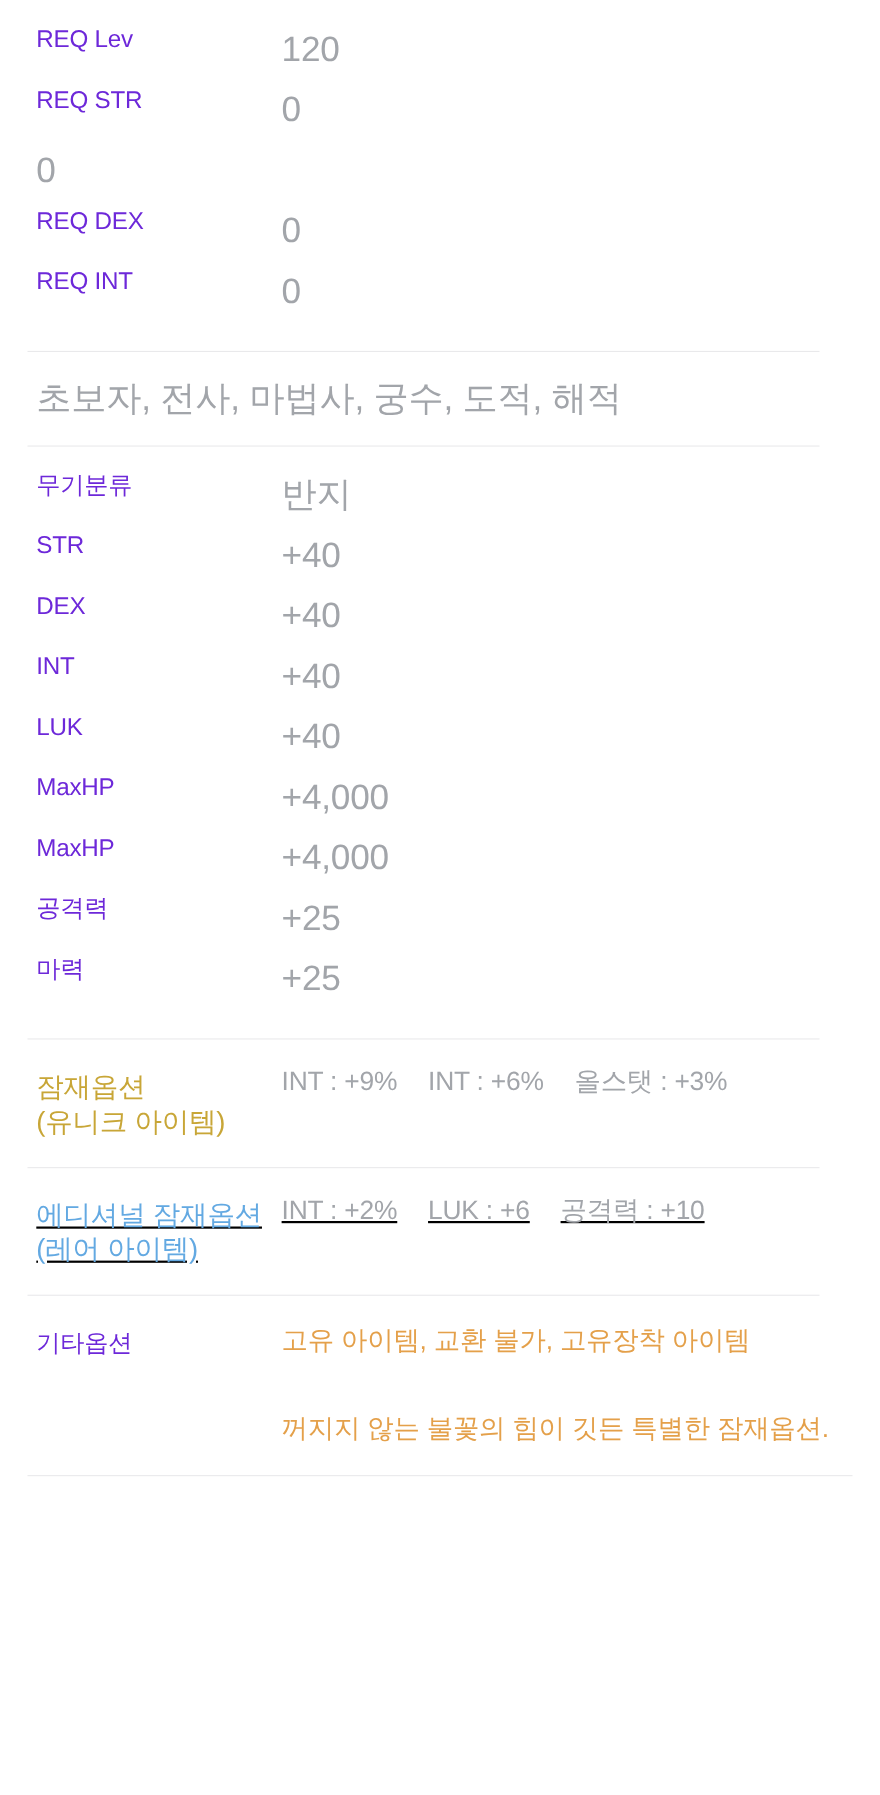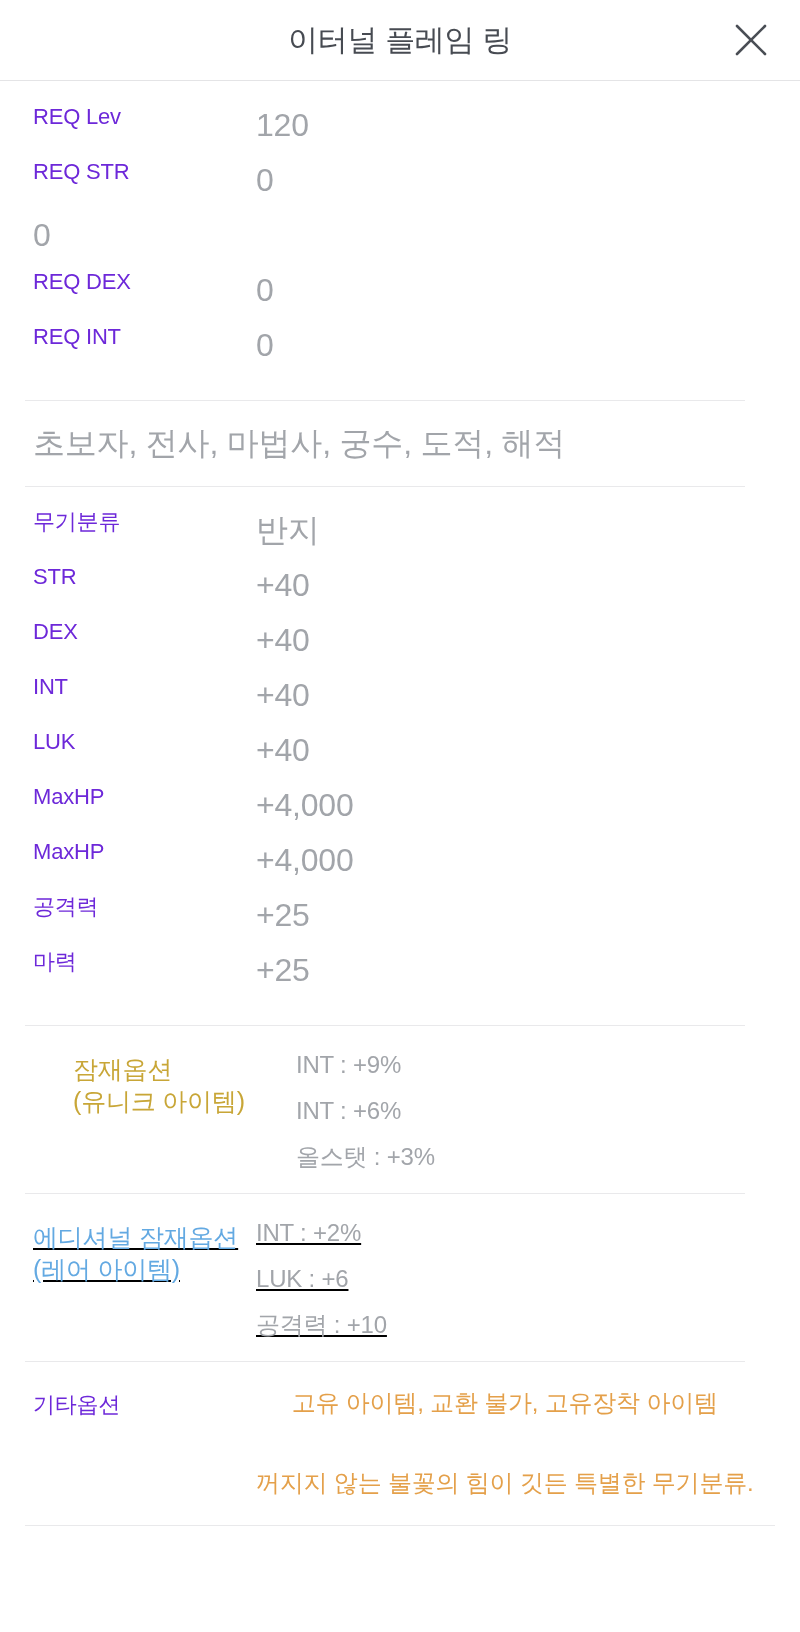--- a/index.html
+++ b/index.html
@@ -94,81 +94,68 @@
 
   
   .section-req .row,
   .section-stats .row { min-height: 55px; }
 
   .section-job .row { min-height: 42px; align-items: center; }
   .section-job .row-value { padding-top: 0; text-align: right; }
   .section-job .row-label { padding-top: 0; }
 
   
-  .value-lines { display: flex; flex-direction: column; }
+  .value-lines { display: flex; flex-direction: row; gap: 28px; }
   .value-lines .vline {
     font-size: 24px;
     color: #a2a5aa;
     letter-spacing: -0.2px;
     line-height: 1;
     margin-bottom: 22px;
   }
   .value-lines .vline:last-child { margin-bottom: 0; }
 
   
   .label-gold {
     color: #c8a637;
     font-size: 25px;
     line-height: 1.27;
-    margin-left: 40px;
   }
   .label-blue {
     color: #63a9e2;
     font-size: 25px;
     line-height: 1.27;
   }
 
   .section-potential { padding: 28px 0 24px 0; }
   .section-addpotential { padding: 28px 0 24px 0; text-decoration: underline; }
   .section-etc { padding: 30px 16px 30px 0; }
 
   .etc-lines .eline {
     font-size: 24px;
     color: #e4a04a;
     letter-spacing: -0.2px;
     line-height: 1;
     margin-bottom: 56px;
-    text-align: center;
   }
   .etc-lines .eline:last-child { margin-bottom: 0; }
 
   .bottom-rule {
     position: relative;
     height: 1px;
     margin: 0 25px 0 25px;
     background: #e9e9eb;
   }
   .tail { height: 80px; }
 </style>
 </head>
 <body>
 
 <div class="page">
 
-  <div class="header">
-    <div class="header-title">이터널 플레임 링</div>
-    <button class="close-btn">
-      <span>
-        <svg width="38" height="38" viewBox="0 0 38 38" aria-hidden="true">
-          <line x1="5" y1="5" x2="33" y2="33" stroke="#4a4e55" stroke-width="2.6" stroke-linecap="round"></line>
-          <line x1="33" y1="5" x2="5" y2="33" stroke="#4a4e55" stroke-width="2.6" stroke-linecap="round"></line>
-        </svg>
-      </span>
-    </button>
-  </div>
 
   <div class="body">
 
     <div class="section section-req">
       <div class="row">
         <div class="row-label">REQ Lev</div>
         <div class="row-value">120</div>
       </div>
       <div class="row">
         <div class="row-label">REQ STR</div>
@@ -258,21 +245,21 @@
           <div class="vline">공격력 : +10</div>
         </div>
       </div>
     </div>
 
     <div class="section section-etc">
       <div class="row">
         <div class="row-label">기타옵션</div>
         <div class="etc-lines">
           <div class="eline">고유 아이템, 교환 불가, 고유장착 아이템</div>
-          <div class="eline">꺼지지 않는 불꽃의 힘이 깃든 특별한 무기분류.</div>
+          <div class="eline">꺼지지 않는 불꽃의 힘이 깃든 특별한 잠재옵션.</div>
         </div>
       </div>
     </div>
 
     <div class="bottom-rule"></div>
     <div class="tail"></div>
 
   </div>
 </div>
 

